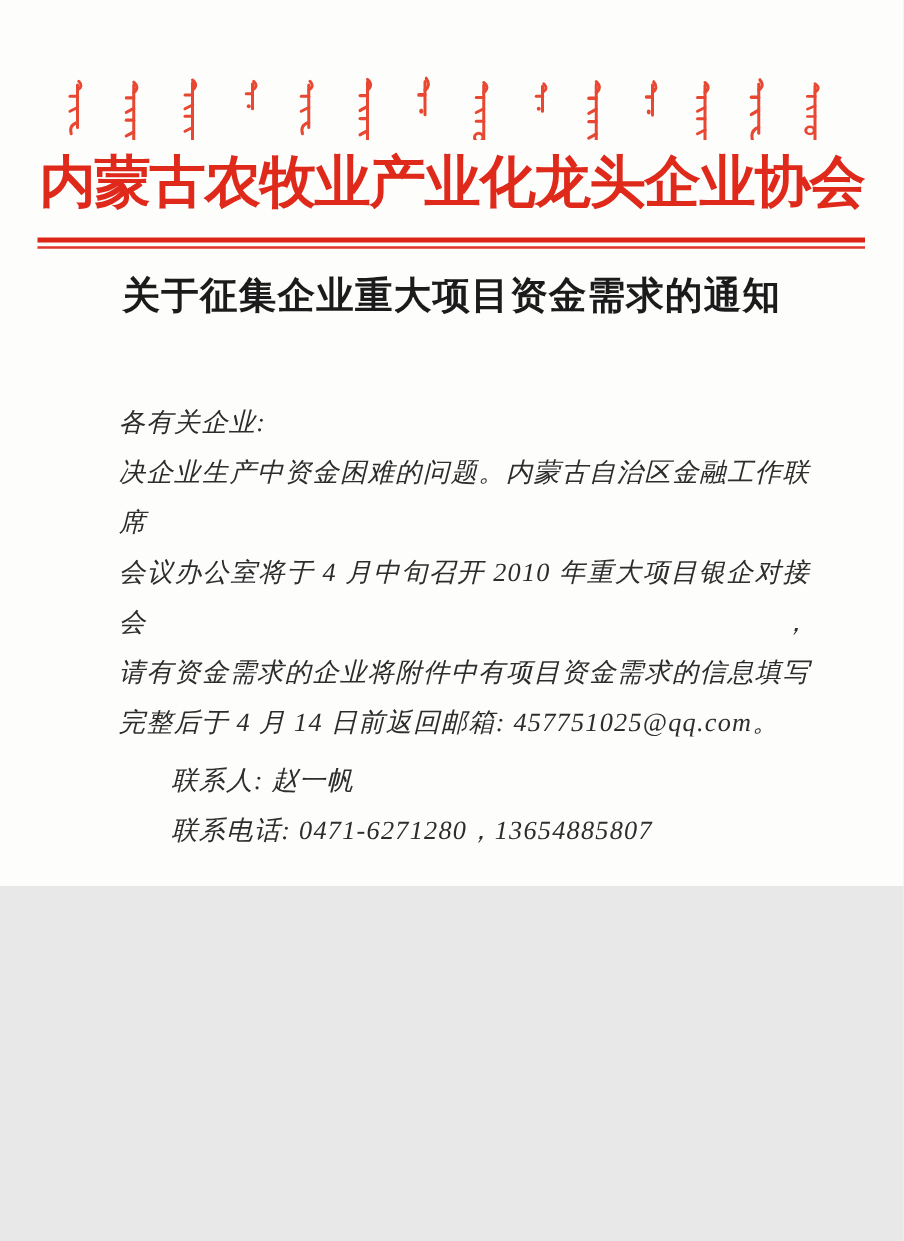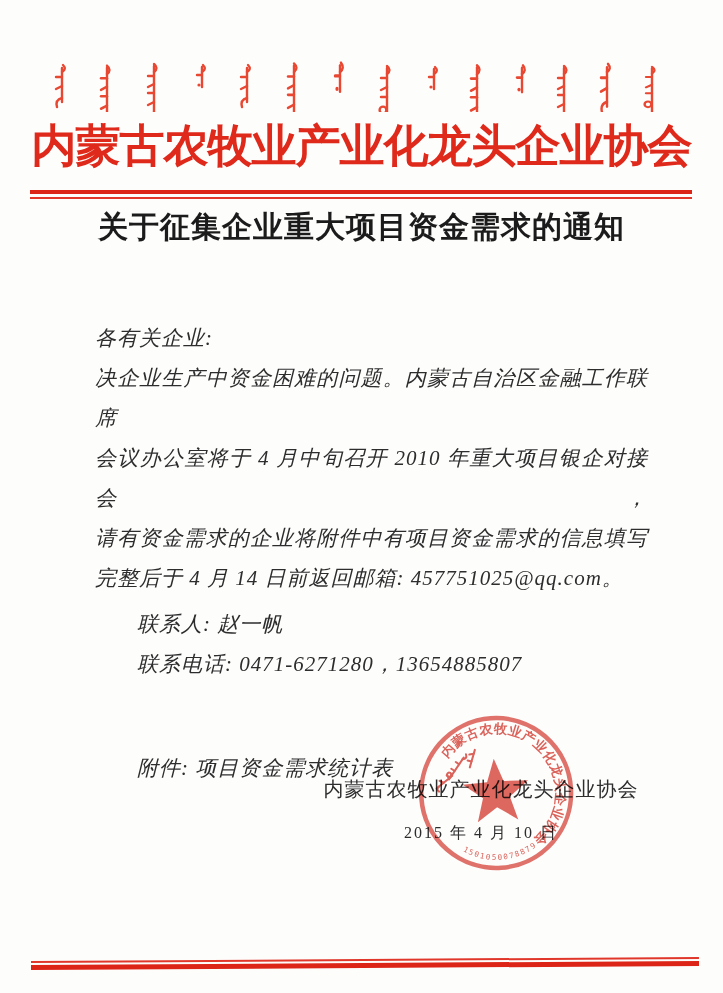--- a/index.html
+++ b/index.html
@@ -1,34 +1,34 @@
 <!DOCTYPE html>
 <html><head>
 <meta charset="utf-8">
 <style>
   html,body{margin:0;padding:0;background:#e8e8e8;}
   .page{
-    position:relative;width:723px;height:993px;margin:0 auto;
+    position:relative;width:723px;height:709px;margin:0 auto;
     background:#fdfdfc;overflow:hidden;
     font-family:"Liberation Serif","DejaVu Serif",serif;
   }
   
   .mongolian-row{position:absolute;top:30px;left:50px;width:623px;height:82px;}
   .org-title{
     position:absolute;top:114px;left:0;width:723px;text-align:center;
     font-size:45px;line-height:64px;font-weight:bold;color:#df291b;
     letter-spacing:-1px;white-space:nowrap;
   }
   .rule-head{position:absolute;top:190px;left:30px;width:662px;}
   .rule-head .thick{height:4px;background:#dc2417;}
   .rule-head .gap{height:3px;}
   .rule-head .thin{height:2px;background:#e0372a;}
   
   .doc-title{
-    position:absolute;top:204px;left:0;width:723px;text-align:center;
+    position:absolute;top:214px;left:0;width:723px;text-align:center;
     font-size:30px;line-height:46px;font-weight:bold;color:#1b1b1b;letter-spacing:1px;
   }
   
   .body-block{
     position:absolute;top:318px;left:95px;width:553px;
     font-size:21px;line-height:40px;color:#2d2d2d;letter-spacing:1px;
   }
   .bline{white-space:nowrap;font-style:italic;}
   .just{white-space:normal;text-align:justify;text-align-last:justify;}
   .indent{text-indent:2em;}

